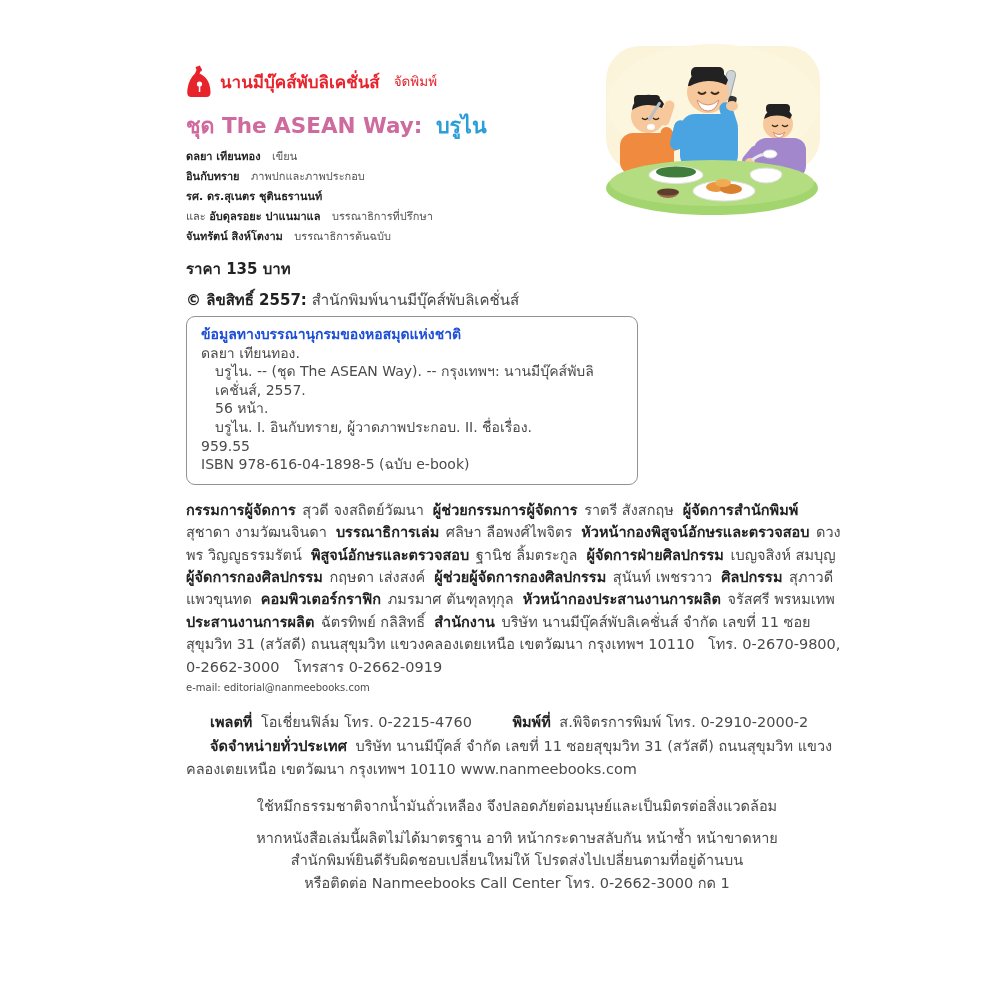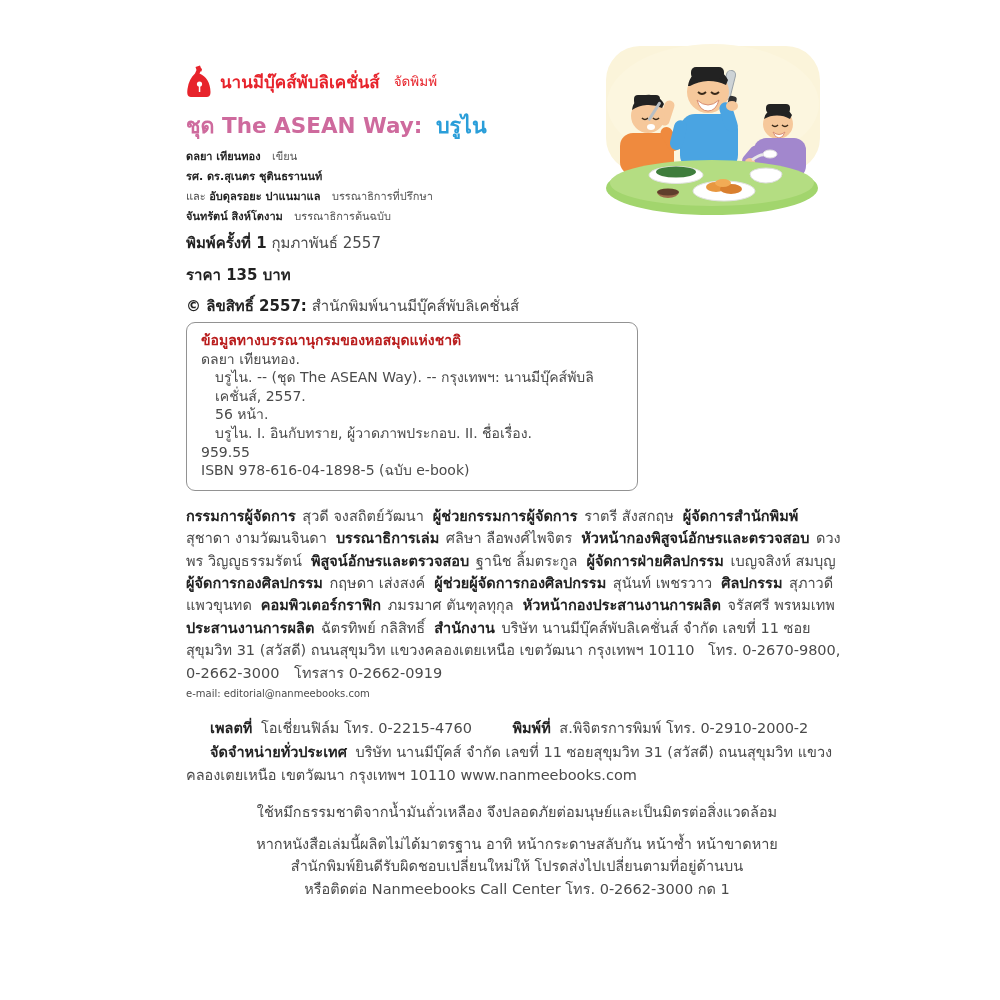--- a/index.html
+++ b/index.html
@@ -22,21 +22,21 @@
   .credit-line{line-height:20px;margin-bottom:0;}
   .credit-line .role{color:#555;margin-left:8px;}
 
   .meta-line{font-size:15px;line-height:20px;}
   .edition{margin-top:6px;}
   .price{margin-top:12px;}
   .copyright{margin-top:11px;}
 
   .cip-box{margin-top:6px;width:452px;border:1px solid #929292;border-radius:9px;
            padding:8px 14px 10px;font-size:14px;line-height:18.6px;color:#4a4a4a;}
-  .cip-heading{font-weight:bold;color:#b91c1c;}
+  .cip-heading{font-weight:bold;color:#1d4ed8;}
   .cip-line.indent{padding-left:14px;}
 
   .staff{margin-top:14px;width:662px;font-size:14.5px;line-height:22.4px;}
   .staff-pair{margin-right:9px;}
   .staff-pair b{margin-right:2px;}
   .staff-contact{margin-right:10px;}
   .email-line{margin-top:0;font-size:10px;line-height:20px;}
 
   .production{margin-top:13px;width:662px;font-size:14.5px;line-height:22.4px;}
   .prod-label{margin-right:4px;padding-left:24px;}
@@ -68,37 +68,37 @@
     <span class="title-series">ชุด The ASEAN Way:</span>
     <span class="title-country">บรูไน</span>
   </div>
 
   <div class="credits">
     <div class="credit-line">
       <b>ดลยา เทียนทอง</b>
       <span class="role">เขียน</span>
     </div>
     <div class="credit-line">
+      <b>อินกับทราย</b>
+      <span class="role">ภาพปกและภาพประกอบ</span>
+    </div>
+    <div class="credit-line">
       <b>รศ. ดร.สุเนตร ชุตินธรานนท์</b>
     </div>
     <div class="credit-line">
       <span>และ</span>
       <b>อับดุลรอยะ ปาแนมาแล</b>
       <span class="role">บรรณาธิการที่ปรึกษา</span>
     </div>
     <div class="credit-line">
       <b>จันทรัตน์ สิงห์โตงาม</b>
       <span class="role">บรรณาธิการต้นฉบับ</span>
     </div>
   </div>
 
-  <div class="meta-line edition">
-    <b>พิมพ์ครั้งที่ 1</b>
-    <span>กุมภาพันธ์ 2557</span>
-  </div>
   <div class="meta-line price">
     <b>ราคา 135 บาท</b>
   </div>
   <div class="meta-line copyright">
     <b>© ลิขสิทธิ์ 2557:</b>
     <span>สำนักพิมพ์นานมีบุ๊คส์พับลิเคชั่นส์</span>
   </div>
 
   <div class="cip-box">
     <div class="cip-heading">ข้อมูลทางบรรณานุกรมของหอสมุดแห่งชาติ</div>

